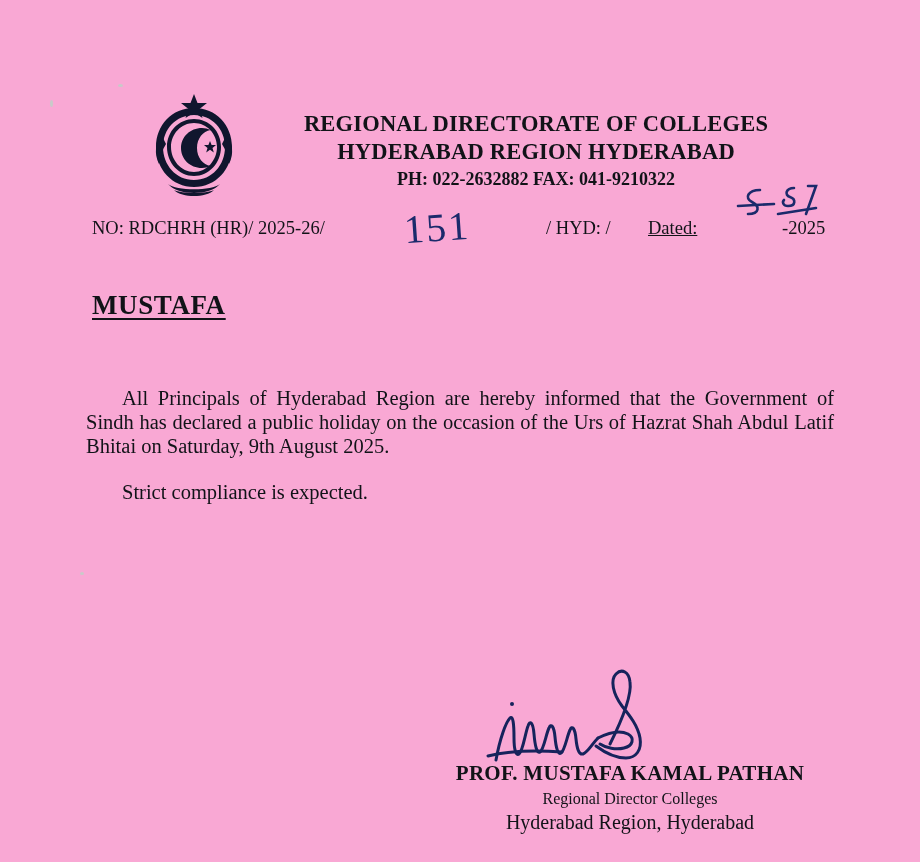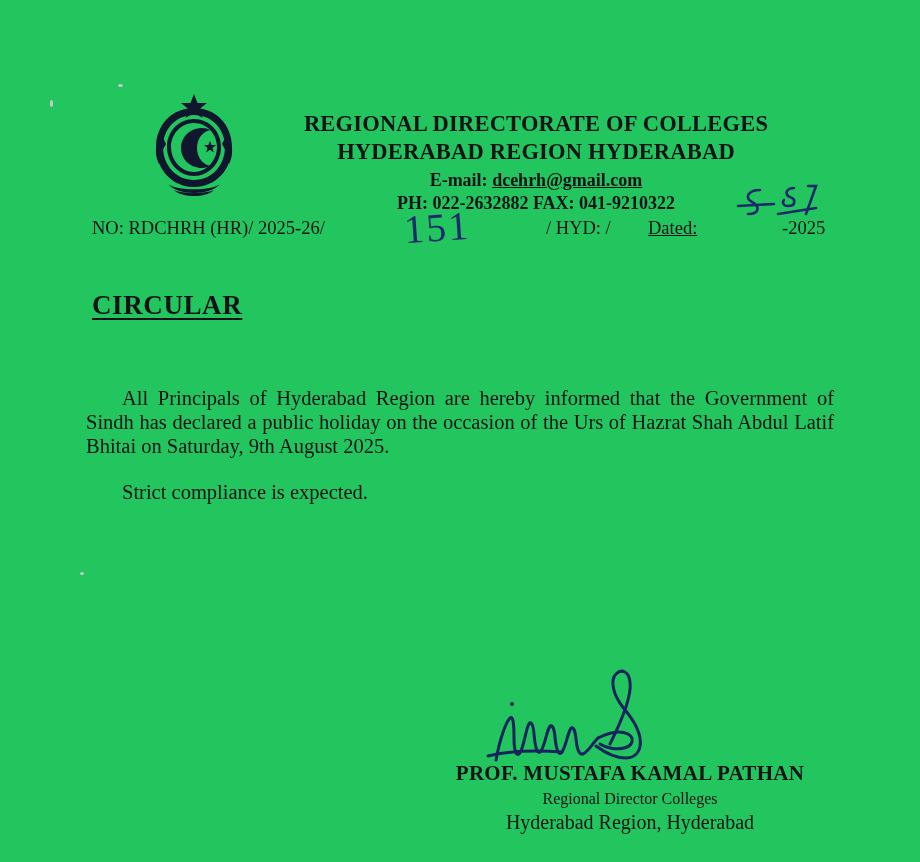--- a/index.html
+++ b/index.html
@@ -12,21 +12,21 @@
     height: 862px;
     font-family: "Liberation Serif", serif;
     color: #111318;
     position: relative;
     overflow: hidden;
   }
 
   .page {
     position: absolute;
     inset: 0;
-    background: #22c55e;
+    background: #f9a8d4;
   }
 
   
   .header {
     position: absolute;
     top: 92px;
     left: 0;
     width: 100%;
     height: 120px;
   }
@@ -237,23 +237,20 @@
 
           <path d="M20 92 C30 104 62 104 72 92 C64 99 28 99 20 92 Z"></path>
           <path d="M26 98 C34 106 58 106 66 98 C58 102 34 102 26 98 Z"></path>
         </g>
       </svg>
     </div>
 
     <div class="org-block">
       <div class="org-line1">REGIONAL DIRECTORATE OF COLLEGES</div>
       <div class="org-line2">HYDERABAD REGION HYDERABAD</div>
-      <div class="org-email">
-        <span>E-mail: </span><span class="addr">dcehrh@gmail.com</span>
-      </div>
       <div class="org-phone">PH: 022-2632882 FAX: 041-9210322</div>
     </div>
   </div>
 
   <div class="refline">
     <div class="ref-no">NO: RDCHRH (HR)/ 2025-26/</div>
 
     <div class="ref-serial">151</div>
 
     <div class="ref-hyd">/ HYD: /</div>
@@ -270,21 +267,21 @@
           <path d="M64 4 C56 4 54 11 60 13 C66 15 66 22 58 22 C53 22 52 18 54 16"></path>
           <path d="M48 30 L86 24"></path>
           <path d="M78 2 L86 2 L76 30"></path>
         </g>
       </svg>
     </div>
 
     <div class="ref-year">-2025</div>
   </div>
 
-  <div class="circular-title">CIRCULAR</div>
+  <div class="circular-title">MUSTAFA</div>
 
   <div class="body-text">
     <p><span class="indent"></span><span>All Principals of Hyderabad Region are hereby informed that the Government of Sindh has declared a public holiday on the occasion of the Urs of Hazrat Shah Abdul Latif Bhitai on Saturday, 9th August 2025.</span></p>
     <p class="last"><span class="indent"></span><span>Strict compliance is expected.</span></p>
   </div>
 
   <div class="signature">
     <svg viewBox="0 0 230 120" width="230" height="120" aria-hidden="true">
       <g fill="none" stroke="#16235c" stroke-width="3" stroke-linecap="round" stroke-linejoin="round">
         <path d="M26 100 C30 78 36 62 40 58 C43 55 44 64 44 78 C44 90 46 96 49 94 C53 91 55 74 58 66 C60 60 63 62 64 74 C65 86 67 94 70 92 C74 89 76 74 79 68 C81 63 84 66 85 77 C86 88 88 95 91 93 C95 90 97 76 100 70 C102 65 105 68 106 79 C107 89 109 95 113 94 C118 92 122 84 128 78"></path>

